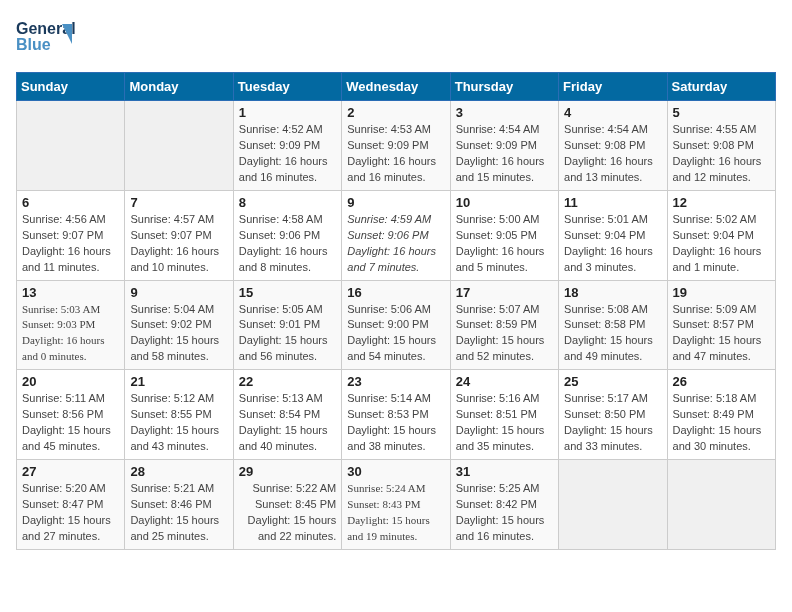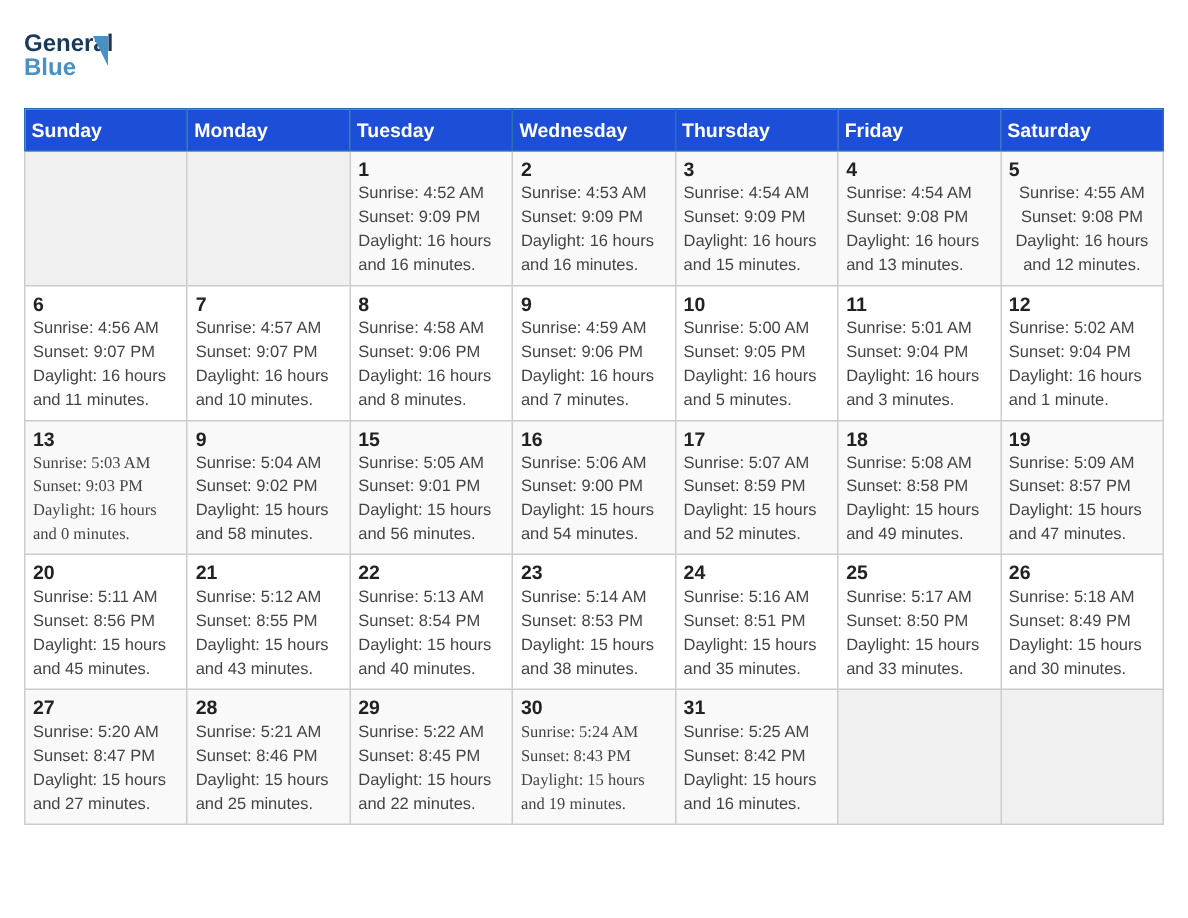--- a/index.html
+++ b/index.html
@@ -32,21 +32,21 @@
     .location {
       font-size: 15px;
       color: #333;
     }
     table {
       width: 100%;
       border-collapse: collapse;
       font-size: 11px;
     }
     thead tr th {
-      background: #1d4ed8;
+      background: #0369a1;
       color: #fff;
       padding: 6px 4px;
       text-align: left;
       font-size: 13px;
       font-weight: bold;
       border: 1px solid #2a6db5;
     }
     tbody tr td {
       border: 1px solid #ccc;
       padding: 4px 5px;
@@ -130,21 +130,21 @@
         </td>
         <td>
           <span class="day-num">4</span>
           <div class="day-detail" style="white-space: pre-line;">Sunrise: 4:54 AM
 Sunset: 9:08 PM
 Daylight: 16 hours
 and 13 minutes.</div>
         </td>
         <td>
           <span class="day-num">5</span>
-          <div class="day-detail" style="white-space: pre-line; text-align: center;">Sunrise: 4:55 AM
+          <div class="day-detail" style="white-space: pre-line;">Sunrise: 4:55 AM
 Sunset: 9:08 PM
 Daylight: 16 hours
 and 12 minutes.</div>
         </td>
       </tr>
       <tr>
         <td>
           <span class="day-num">6</span>
           <div class="day-detail" style="white-space: pre-line;">Sunrise: 4:56 AM
 Sunset: 9:07 PM
@@ -160,21 +160,21 @@
         </td>
         <td>
           <span class="day-num">8</span>
           <div class="day-detail" style="white-space: pre-line;">Sunrise: 4:58 AM
 Sunset: 9:06 PM
 Daylight: 16 hours
 and 8 minutes.</div>
         </td>
         <td>
           <span class="day-num">9</span>
-          <div class="day-detail" style="white-space: pre-line;">Sunrise: 4:59 AM
+          <div class="day-detail" style="white-space: pre-line; font-style: italic;">Sunrise: 4:59 AM
 Sunset: 9:06 PM
 Daylight: 16 hours
 and 7 minutes.</div>
         </td>
         <td>
           <span class="day-num">10</span>
           <div class="day-detail" style="white-space: pre-line;">Sunrise: 5:00 AM
 Sunset: 9:05 PM
 Daylight: 16 hours
 and 5 minutes.</div>
@@ -306,21 +306,21 @@
         </td>
         <td>
           <span class="day-num">28</span>
           <div class="day-detail" style="white-space: pre-line;">Sunrise: 5:21 AM
 Sunset: 8:46 PM
 Daylight: 15 hours
 and 25 minutes.</div>
         </td>
         <td>
           <span class="day-num">29</span>
-          <div class="day-detail" style="white-space: pre-line;">Sunrise: 5:22 AM
+          <div class="day-detail" style="white-space: pre-line; text-align: right;">Sunrise: 5:22 AM
 Sunset: 8:45 PM
 Daylight: 15 hours
 and 22 minutes.</div>
         </td>
         <td>
           <span class="day-num">30</span>
           <div class="day-detail" style="white-space: pre-line; font-family: Liberation Serif, serif;">Sunrise: 5:24 AM
 Sunset: 8:43 PM
 Daylight: 15 hours
 and 19 minutes.</div>

